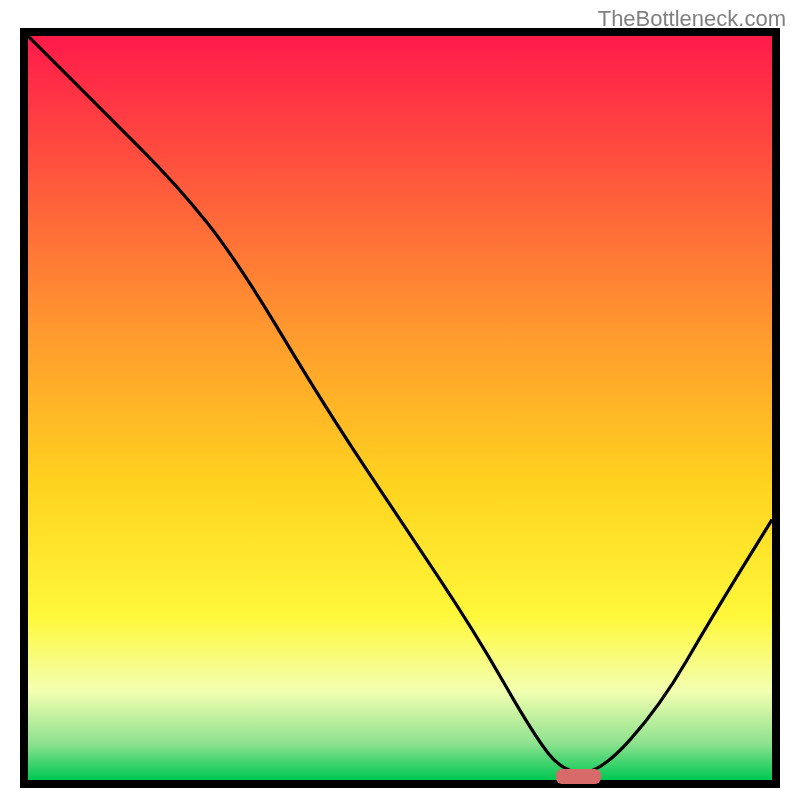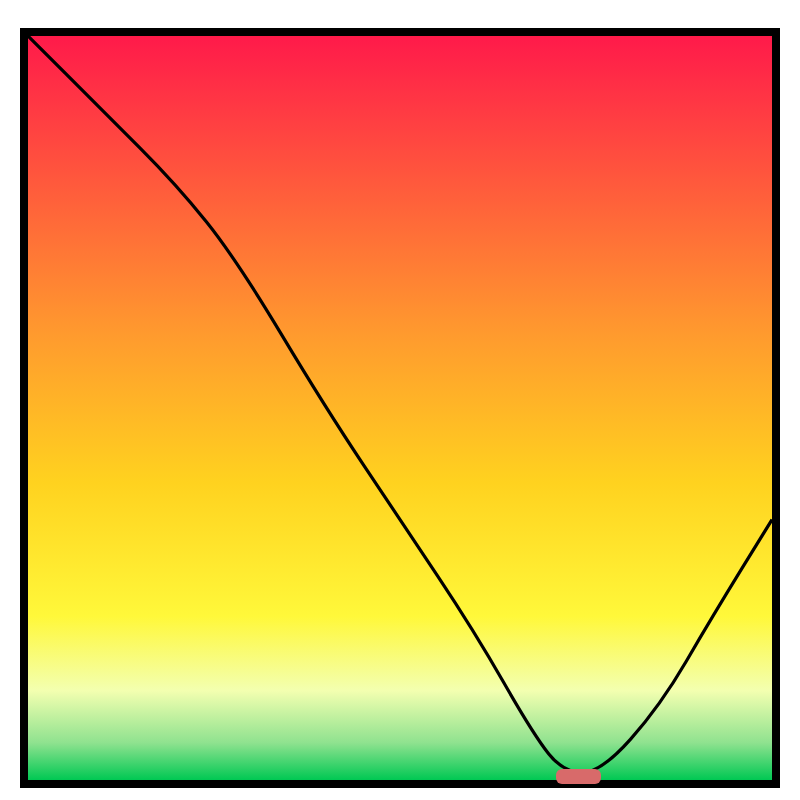--- a/index.html
+++ b/index.html
@@ -51,20 +51,21 @@
   .marker {
     position: absolute;
     background: #d86a6a;
     border-radius: 6px;
   }
 </style>
 </head>
 <body>
 
 <div class="container">
+  <div class="watermark">TheBottleneck.com</div>
 
   <div class="chart-frame">
     <svg class="gradient-bg" viewBox="0 0 744 744" preserveAspectRatio="none">
       <defs>
         <linearGradient id="bgGrad" x1="0" y1="0" x2="0" y2="1">
             <stop offset="0%" stop-color="#ff1a4a"></stop>
             <stop offset="20%" stop-color="#ff5a3c"></stop>
             <stop offset="40%" stop-color="#ff9a2e"></stop>
             <stop offset="60%" stop-color="#ffd21f"></stop>
             <stop offset="78%" stop-color="#fff83a"></stop>

